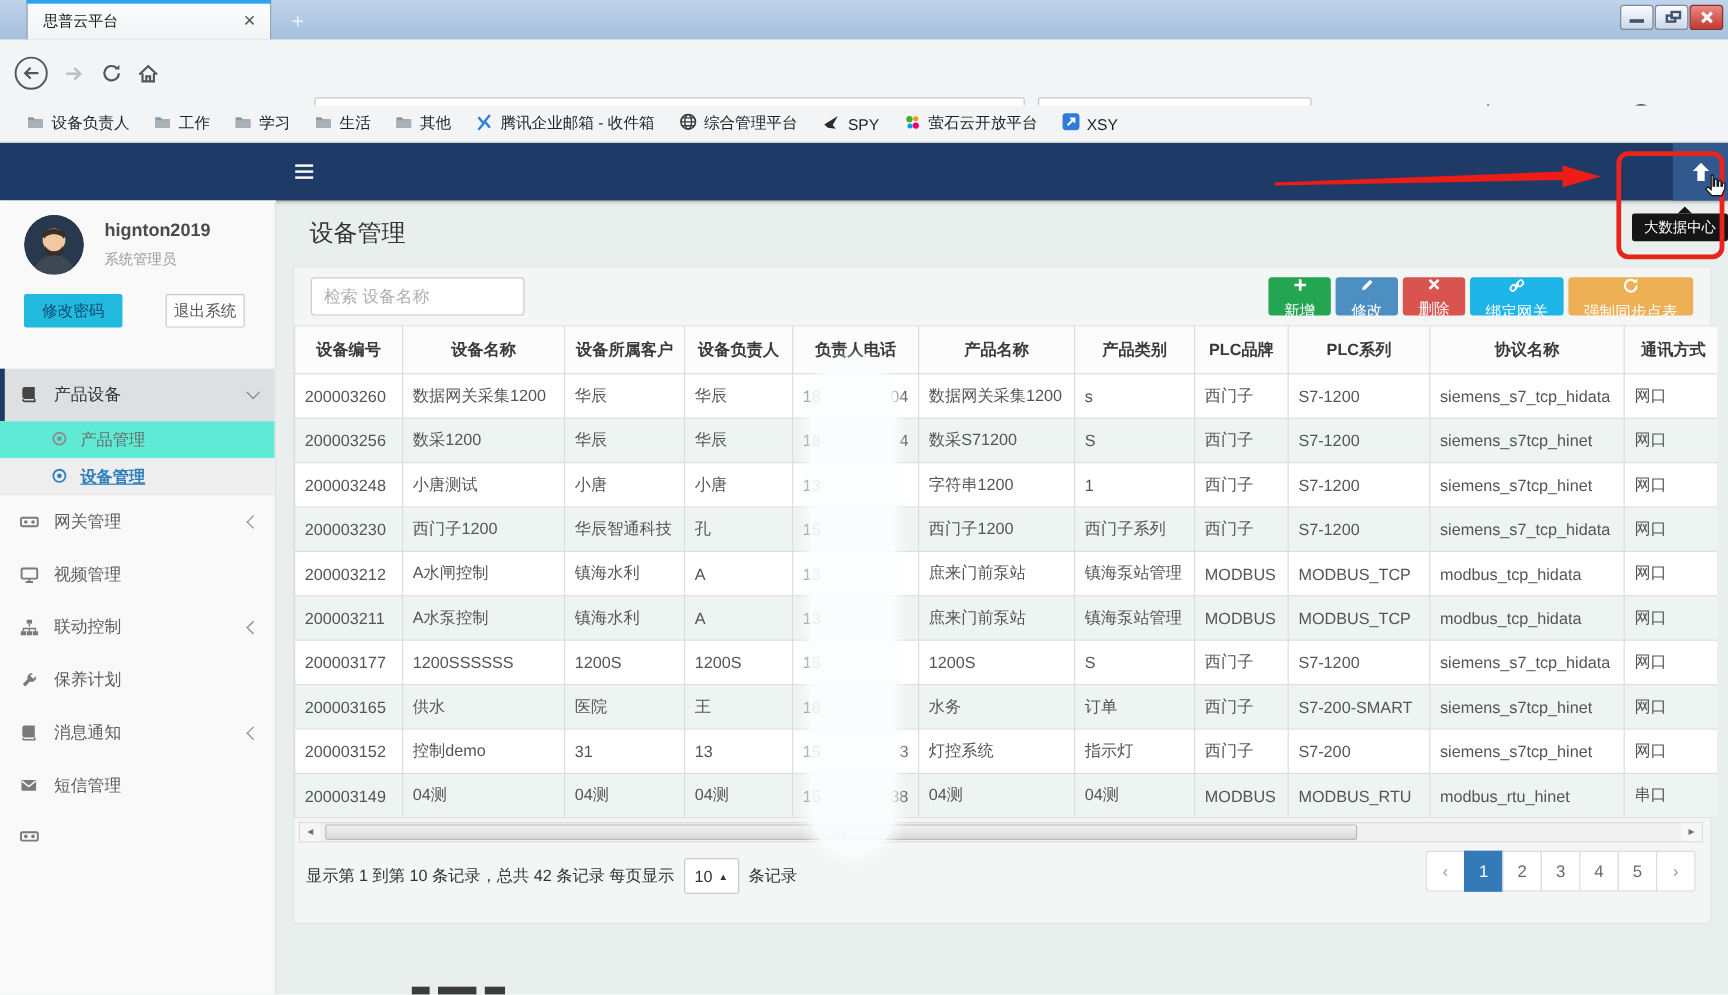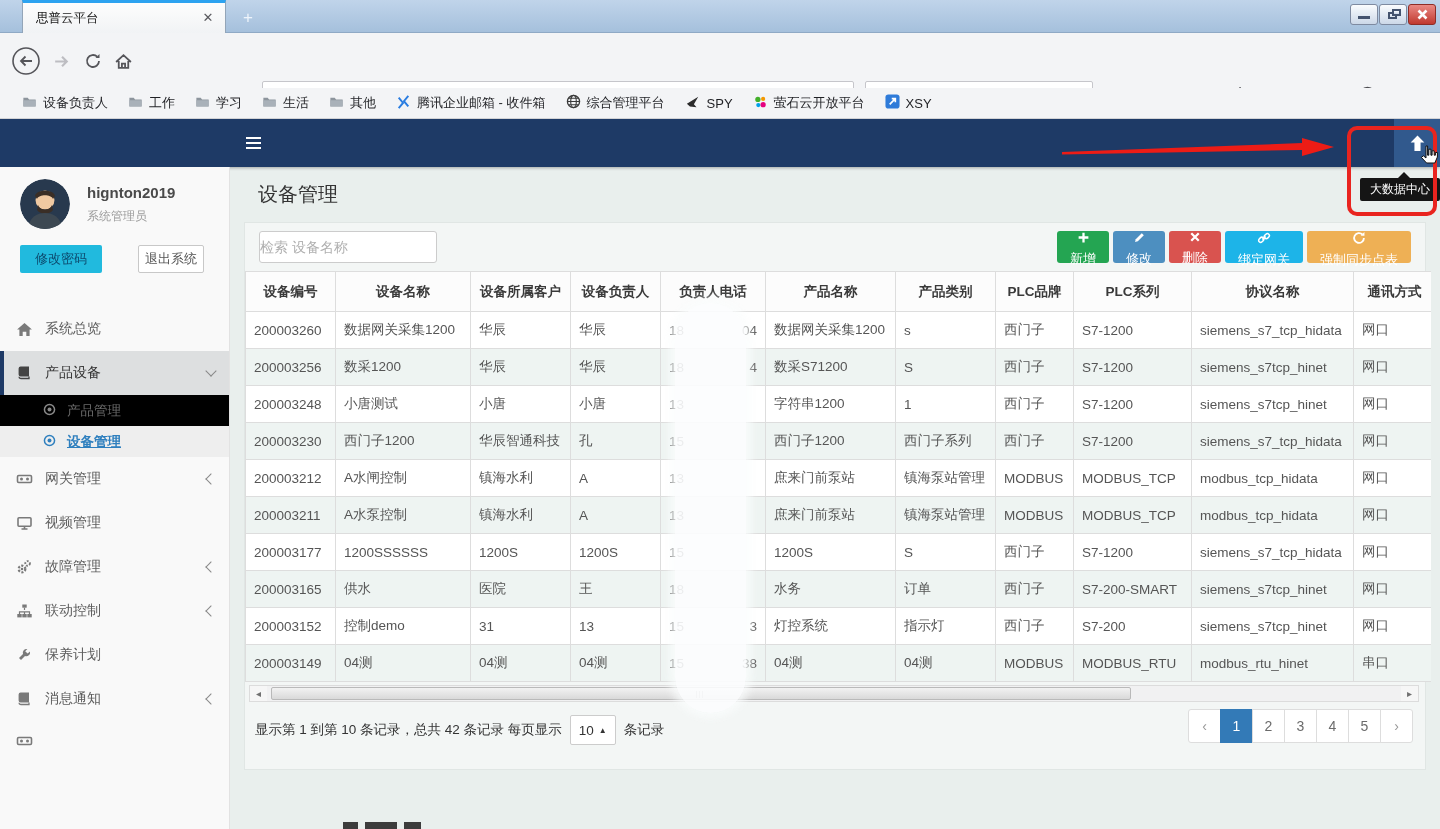--- a/index.html
+++ b/index.html
@@ -62,34 +62,34 @@
   .u-name { position:absolute; left:87px; top:17px; font-size:15px; font-weight:bold; color:#4a4a4a; }
   .u-role { position:absolute; left:87px; top:41px; font-size:12px; color:#9b9b9b; }
   .btn-pass { position:absolute; left:20px; top:78px; width:82px; height:28px; background:#21bade; color:#0c4a6e;
     border:none; font-size:13px; border-radius:2px; font-family:inherit; }
   .btn-exit { position:absolute; left:138px; top:78px; width:66px; height:28px; background:#fff; color:#555;
     border:1px solid #c8c8c8; font-size:13px; border-radius:2px; font-family:inherit; }
   .menu { position:absolute; left:0; top:140px; right:0; bottom:0; overflow:hidden; }
   .side-item { height:44px; display:flex; align-items:center; padding:0 14px 0 16px; color:#5d5d5d; font-size:14px; gap:12px; }
   .side-item .lbl { flex:1; }
   .side-item.active-parent { background:#dddfe0; border-left:4px solid #1e3a66; padding-left:12px; color:#333; }
-  .sub-item { height:31px; display:flex; align-items:center; padding-left:42px; gap:11px; font-size:13.5px; color:#6a6a6a; background:#000000; }
+  .sub-item { height:31px; display:flex; align-items:center; padding-left:42px; gap:11px; font-size:13.5px; color:#6a6a6a; background:#5eead4; }
   .sub-item.active { color:#2e7fbe; text-decoration:underline; font-weight:bold; background:#eeeeee; }
   .chev { width:8px; height:8px; border-right:1.6px solid #888; border-bottom:1.6px solid #888; }
   .chev.left { transform:rotate(135deg); }
   .chev.down { transform:rotate(45deg); margin-top:-4px; }
   .sicon { width:17px; height:17px; color:#7a7a7a; flex:0 0 17px; }
   .active-parent .sicon { color:#444; }
 
   
   .main { position:absolute; left:230px; top:48px; right:0; bottom:0; }
   .pg-title { position:absolute; left:28px; top:14px; font-size:20px; color:#333; }
   .panel { position:absolute; left:14px; top:55px; width:1182px; height:548px; background:#f3f6f5; border:1px solid #e0e6e4; }
   .srch { position:absolute; left:14px; top:8px; width:178px; height:32px; border:1px solid #ccc; border-radius:3px;
-    padding:0 0; font-size:14px; color:#333; background:#fff; font-family:inherit; }
+    padding:0 10px; font-size:14px; color:#333; background:#fff; font-family:inherit; }
   .srch::placeholder { color:#b0b0b0; }
   .actions { position:absolute; right:14px; top:8px; display:flex; gap:4px; }
   .abtn { height:32px; padding:0 13px; border:none; border-radius:3px; color:#fff; font-size:13px;
     display:flex; align-items:center; gap:6px; font-family:inherit;flex-direction:column; }
 
   .tbl-wrap { position:absolute; left:0; top:48px; width:1186px; height:411px; overflow:hidden; }
   table { border-collapse:collapse; table-layout:fixed; width:1190px; background:#fff; }
   th,td { border:1px solid #ddd; font-size:13.5px; overflow:hidden; white-space:nowrap; }
   th { height:40px; font-weight:bold; color:#3a3a3a; text-align:center; background:#fcfcfc; }
   td { height:37px; padding:0 8px; color:#555; }
@@ -345,26 +345,20 @@
             <path d="M15 17c1-7 19-7 20 0l-2 3c-2-5-14-5-16 0z" fill="#3a2e26"></path>
             <path d="M18 26c2 6 12 6 14 0l1 5c-4 5-12 5-16 0z" fill="#3a2e26"></path>
             <path d="M8 50c1-12 9-16 17-16s16 4 17 16z" fill="#3d4852"></path>
           </svg>
       </div>
       <div class="u-name">hignton2019</div>
       <div class="u-role">系统管理员</div>
       <button class="btn-pass">修改密码</button>
       <button class="btn-exit">退出系统</button>
       <div class="menu" id="sidebar-menu">
-          <div class="side-item">
-            <span class="sicon"><svg width="17" height="17" viewBox="0 0 16 16">
-                <path d="M8 1.8L15 8h-2.2v6H9.7v-3.8H6.3V14H3.2V8H1z" fill="currentColor"></path>
-              </svg></span>
-            <span class="lbl">系统总览</span>
-          </div>
           <div class="side-item active-parent">
             <span class="sicon"><svg width="16" height="16" viewBox="0 0 16 16">
                 <path d="M4.6 1.5H13v10H4.6a2 2 0 0 1-2-2v-6a2 2 0 0 1 2-2z" fill="currentColor"></path>
                 <path d="M3 11.8c0 1 .8 1.7 1.8 1.7H13v-2" fill="none" stroke="currentColor" stroke-width="1.3"></path>
               </svg></span>
             <span class="lbl">产品设备</span>
             <span class="chev down"></span>
           </div>
           <div class="sub-item">
             <span class="sicon" style="width:14px;flex-basis:14px;color:#8a8a8a"><svg width="15" height="15" viewBox="0 0 16 16">
@@ -388,29 +382,20 @@
               </svg></span>
             <span class="lbl">网关管理</span>
             <span class="chev left"></span>
           </div>
           <div class="side-item">
             <span class="sicon"><svg width="17" height="16" viewBox="0 0 16 16">
                 <rect x="1.5" y="2.8" width="13" height="8.4" rx="1" fill="none" stroke="currentColor" stroke-width="1.6"></rect>
                 <path d="M8 11.5v2M5 14h6" stroke="currentColor" stroke-width="1.6"></path>
               </svg></span>
             <span class="lbl">视频管理</span>
-          </div>
-          <div class="side-item">
-            <span class="sicon"><svg width="16" height="16" viewBox="0 0 16 16">
-                <circle cx="6" cy="10" r="3.3" fill="none" stroke="currentColor" stroke-width="2.3" stroke-dasharray="2.1 1.5"></circle>
-                <circle cx="6" cy="10" r="1.3" fill="currentColor"></circle>
-                <circle cx="11.6" cy="4.4" r="2.3" fill="none" stroke="currentColor" stroke-width="1.9" stroke-dasharray="1.7 1.3"></circle>
-              </svg></span>
-            <span class="lbl">故障管理</span>
-            <span class="chev left"></span>
           </div>
           <div class="side-item">
             <span class="sicon"><svg width="17" height="16" viewBox="0 0 16 16">
                 <rect x="5.8" y="1.5" width="4.4" height="3.2" fill="currentColor"></rect>
                 <rect x="0.8" y="11" width="4.4" height="3.4" fill="currentColor"></rect>
                 <rect x="5.8" y="11" width="4.4" height="3.4" fill="currentColor"></rect>
                 <rect x="10.8" y="11" width="4.4" height="3.4" fill="currentColor"></rect>
                 <path d="M8 4.7v2.3M3 11V8.8h10V11M8 8.8V11" fill="none" stroke="currentColor" stroke-width="1.2"></path>
               </svg></span>
             <span class="lbl">联动控制</span>
@@ -422,20 +407,27 @@
               </svg></span>
             <span class="lbl">保养计划</span>
           </div>
           <div class="side-item">
             <span class="sicon"><svg width="16" height="16" viewBox="0 0 16 16">
                 <path d="M4.6 1.5H13v10H4.6a2 2 0 0 1-2-2v-6a2 2 0 0 1 2-2z" fill="currentColor"></path>
                 <path d="M3 11.8c0 1 .8 1.7 1.8 1.7H13v-2" fill="none" stroke="currentColor" stroke-width="1.3"></path>
               </svg></span>
             <span class="lbl">消息通知</span>
             <span class="chev left"></span>
+          </div>
+          <div class="side-item">
+            <span class="sicon"><svg width="16" height="15" viewBox="0 0 16 16">
+                <rect x="1.5" y="3.2" width="13" height="9.6" rx="1" fill="currentColor"></rect>
+                <path d="M2 4.2l6 4.8 6-4.8" fill="none" stroke="#f9f9f9" stroke-width="1.3"></path>
+              </svg></span>
+            <span class="lbl">短信管理</span>
           </div>
           <div class="side-item" style="height: 40px;">
             <span class="sicon"><svg width="17" height="16" viewBox="0 0 16 16">
                 <rect x="1" y="4.5" width="14" height="7" rx="1.2" fill="none" stroke="currentColor" stroke-width="1.6"></rect>
                 <circle cx="5" cy="8" r="1.5" fill="currentColor"></circle>
                 <circle cx="11" cy="8" r="1.5" fill="currentColor"></circle>
               </svg></span>
           </div>
         </div>
     </div>

